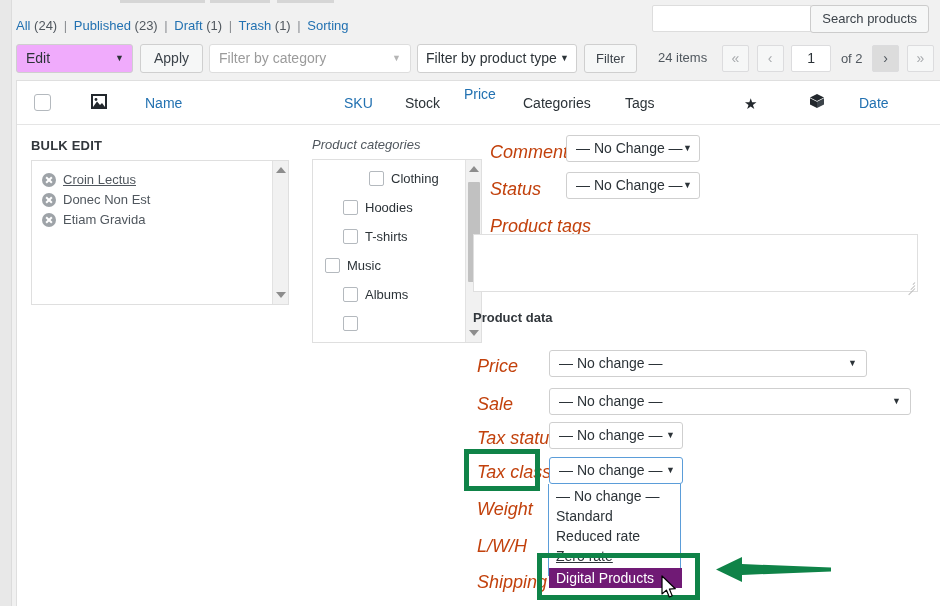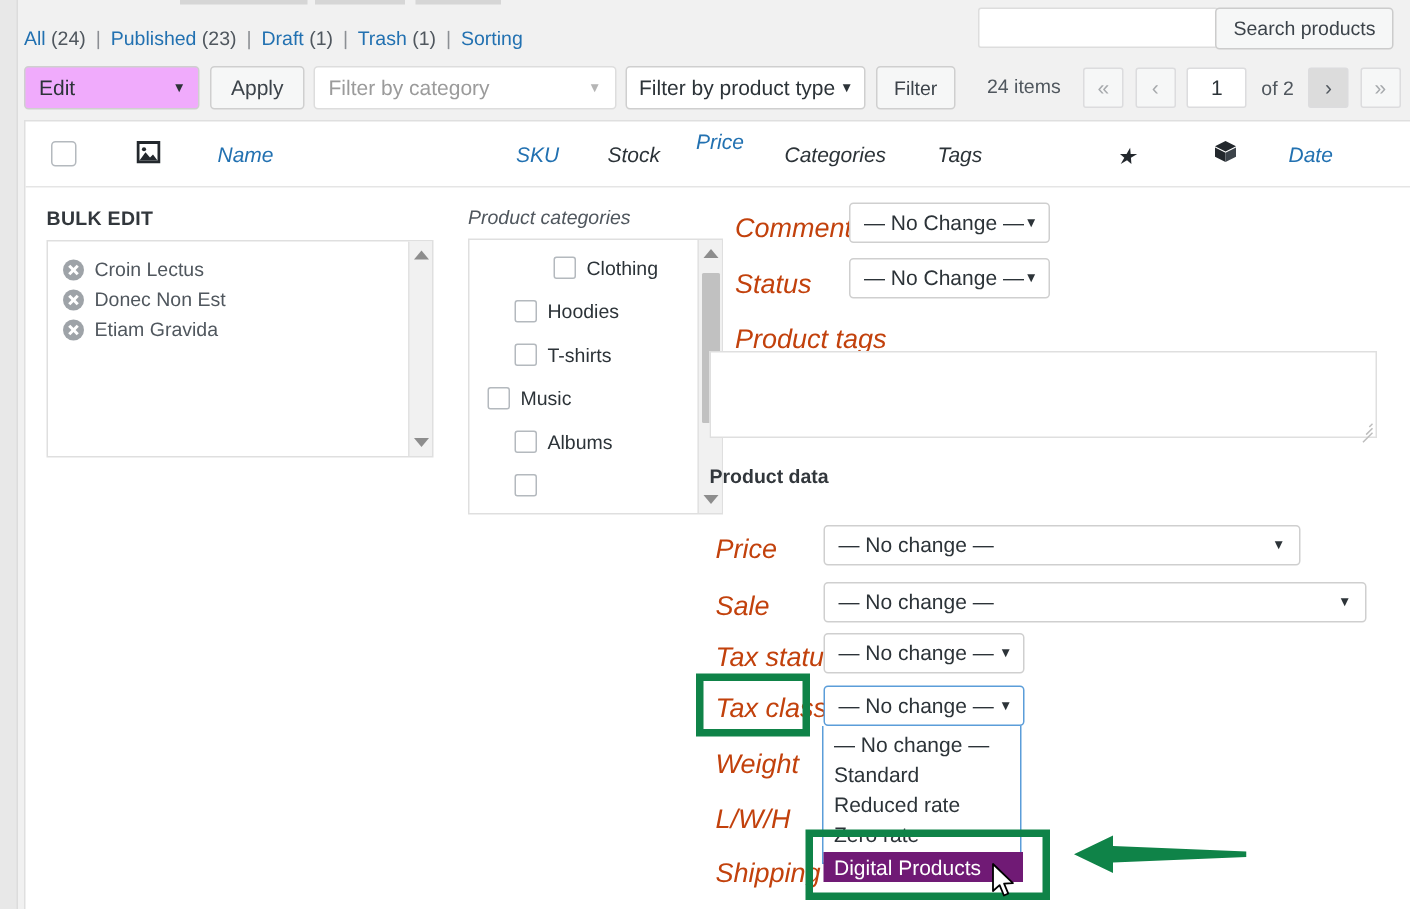--- a/index.html
+++ b/index.html
@@ -91,21 +91,21 @@
     border:1px solid #dcdcde; background:#fff; color:#2c3338;
     font-size:14px; border-radius:2px; margin-right:6px; vertical-align:top;
   }
   .pgof{ display:inline-block; font-size:13px; color:#50575e; line-height:27px; margin-right:6px; vertical-align:top;}
 
   
   .listtable{
     position:absolute; left:16px; top:80px; width:924px; height:526px;
     background:#fff; border:1px solid #dfdfdf; border-right:none; border-bottom:none;
   }
-  .thead{ position:relative; height:44px; border-bottom:1px solid #e5e5e5;font-style:italic; }
+  .thead{ position:relative; height:44px; border-bottom:1px solid #e5e5e5; }
   .th{ position:absolute; top:14px; font-size:14px; color:#2c3338; white-space:nowrap; }
   .th.link{ color:#2271b1; cursor:pointer; }
   .cb-th{ position:absolute; left:17px; top:13px; width:17px; height:17px;
           border:1px solid #b4b9be; background:#fff; border-radius:3px; }
   .img-th{ position:absolute; left:74px; top:13px; width:16px; height:15px; }
 
   
   .bulkedit{ position:absolute; left:0; top:45px; right:0; bottom:0; }
   .be-title{ position:absolute; left:14px; top:12px; font-size:13px; font-weight:bold; color:#32373c; letter-spacing:.2px;}
 
@@ -254,21 +254,21 @@
       </svg>
     </div>
     <div class="th link" style="left:842px;">Date</div>
   </div>
 
   <div class="bulkedit">
 
     <div class="be-title">BULK EDIT</div>
 
     <div class="be-list">
-      <div class="be-row" style="top:11px;">
+      <div class="be-row" style="top:11px;text-decoration:underline;">
         <span class="xicon"></span><span>Croin Lectus</span>
       </div>
       <div class="be-row" style="top:31px;">
         <span class="xicon"></span><span>Donec Non Est</span>
       </div>
       <div class="be-row" style="top:51px;">
         <span class="xicon"></span><span>Etiam Gravida</span>
       </div>
       <div class="sbar">
         <div class="arr up"></div>
@@ -354,21 +354,21 @@
 </div>
 
 <div class="fld-label" style="left:477px;top:499px;">Weight</div>
 <div class="fld-label" style="left:477px;top:536px;">L/W/H</div>
 <div class="fld-label" style="left:477px;top:572px;">Shipping</div>
 
 <div class="ddlist">
   <div class="ddopt" style="top:4px;">— No change —</div>
   <div class="ddopt" style="top:24px;">Standard</div>
   <div class="ddopt" style="top:44px;">Reduced rate</div>
-  <div class="ddopt" style="top:64px;">Zero rate</div>
+  <div class="ddopt" style="top:64px;text-decoration:underline;">Zero rate</div>
   <div class="ddopt sel-opt" style="top:84px;">Digital Products</div>
 </div>
 
 <div class="cursor" style="left:661px;top:575px;">
   <svg width="18" height="26" viewBox="0 0 18 26">
     <path d="M1 1 L1 19 L5.4 15.1 L8.3 22 L11.2 20.7 L8.4 14.1 L14.3 13.7 Z" fill="#ffffff" stroke="#000000" stroke-width="1.2" stroke-linejoin="round"></path>
   </svg>
 </div>
 
 <div class="greenbox" style="left:464px;top:449px;width:76px;height:42px;"></div>

